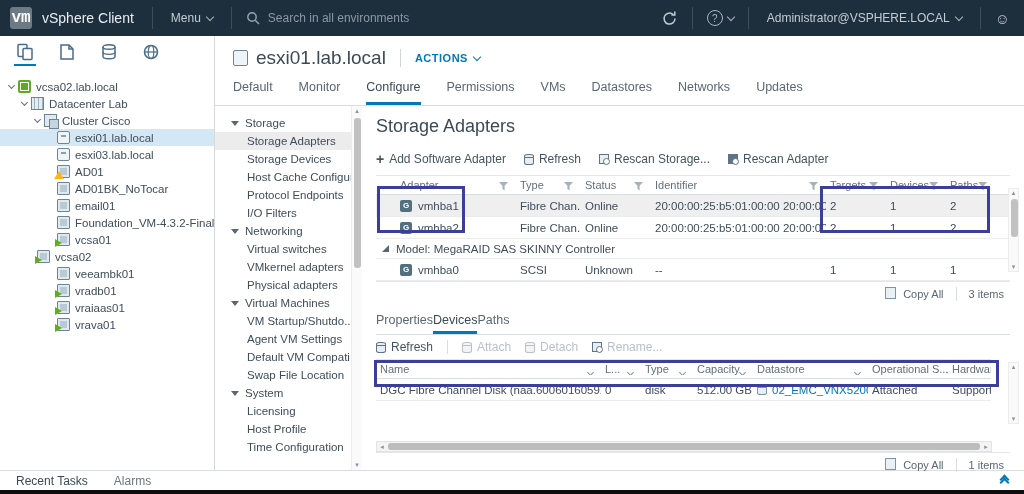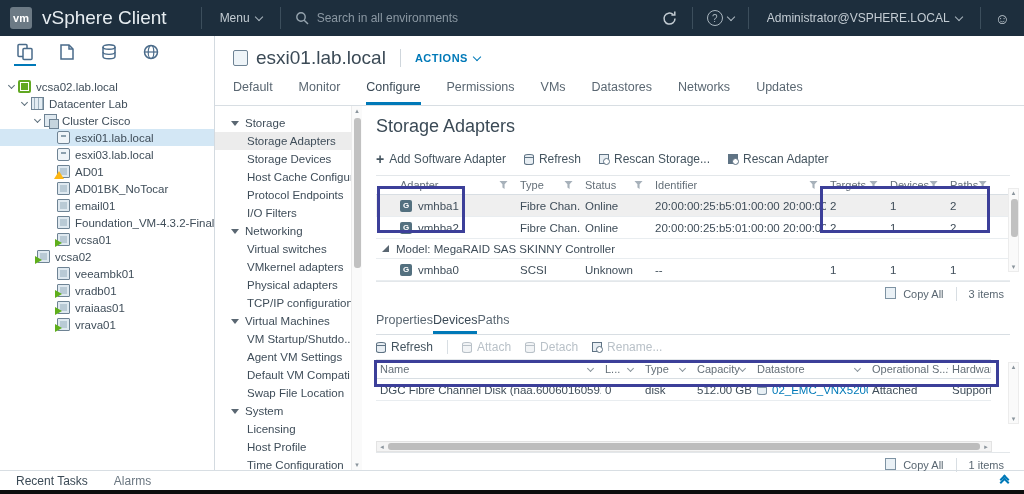--- a/index.html
+++ b/index.html
@@ -2,22 +2,22 @@
 <html><head>
 <meta charset="utf-8">
 <style>
   * { box-sizing: border-box; margin: 0; padding: 0; }
   html,body { width:1024px; height:494px; overflow:hidden; }
   body { font-family:"Liberation Sans", sans-serif; background:#fff; color:#3f4d59; font-size:11.5px; }
 
   
   .topbar { height:36px; background:#1d2e3d; display:flex; align-items:center; color:#cdd6dd; }
   .vm-logo { width:22px; height:22px; background:#6c7a85; border-radius:3px; color:#fff; font-weight:bold;
-             font-size:11px; display:flex; align-items:center; justify-content:center; margin:0 10px 0 10px; }
-  .app-title { font-size:19px; color:#e7edf1; margin-right:34px; }
+             font-size:16px; display:flex; align-items:center; justify-content:center; margin:0 10px 0 10px;font-family:Liberation Mono, monospace; }
+  .app-title { font-size:14px; color:#e7edf1; margin-right:18px; }
   .tb-div { width:1px; height:22px; background:#3c4e5c; }
   .tb-item { display:flex; align-items:center; gap:6px; padding:0 18px; font-size:12px; color:#c3ccd3; }
   .chev { display:inline-block; width:6px; height:6px; border-right:1.5px solid #aab6bf; border-bottom:1.5px solid #aab6bf;
           transform:rotate(45deg); margin-top:-3px; }
   .search-box { display:flex; align-items:center; gap:8px; padding:0 14px; font-size:12px; color:#8b98a3; min-width:180px; }
   .tb-right { margin-left:auto; display:flex; align-items:center; height:100%; }
   .icon-btn { padding:0 14px; display:flex; align-items:center; gap:5px; }
   .help-circle { width:16px; height:16px; border:1.4px solid #aab6bf; border-radius:50%; font-size:10px; color:#aab6bf;
                  display:flex; align-items:center; justify-content:center; }
   .smiley { font-size:15px; color:#c3ccd3; }
@@ -82,21 +82,21 @@
   .tool-btn { display:flex; align-items:center; gap:5px; }
   .plus-ic { font-size:14px; color:#44545f; font-weight:bold; line-height:1; }
   .cyl-ic { width:10px; height:11px; border:1px solid #5f7384; border-radius:4px/2px; background:#e8eef3; position:relative; }
   .cyl-ic::after { content:""; position:absolute; left:0; right:0; top:2px; border-top:1px solid #5f7384; }
   .scan-ic { width:10px; height:10px; border:1px solid #5f7384; background:#e8eef3; position:relative; }
   .scan-ic::after { content:""; position:absolute; right:-2px; bottom:-2px; width:5px; height:5px; border:1px solid #5f7384; border-radius:50%; background:#fff; }
   .scan-ic.dark { background:#5f7384; }
   .grid-hdr, .grid-row { display:grid; align-items:center; }
   .adapter-grid { grid-template-columns:20px 120px 65px 70px 175px 60px 60px 45px; }
   .grid-hdr { height:20px; border-top:1px solid #e3e7ea; border-bottom:1px solid #d8dee3; font-size:11px; color:#646f78; }
-  .hcell { display:flex; align-items:center; justify-content:space-between; padding:0 8px 0 4px; overflow:hidden; white-space:nowrap; }
+  .hcell { display:flex; align-items:flex-end; justify-content:space-between; padding:0 8px 0 4px; overflow:hidden; white-space:nowrap; }
   .funnel { width:9px; height:9px; background:#a7b1ba; clip-path:polygon(0 0,100% 0,62% 42%,62% 95%,38% 78%,38% 42%); flex:none; }
   .sort-chev { width:5px; height:5px; border-right:1.3px solid #8a949c; border-bottom:1.3px solid #8a949c; transform:rotate(45deg); flex:none; margin-top:-2px; }
   .grid-row { height:22px; border-bottom:1px solid #e9edf0; font-size:11.5px; color:#3f4d59; }
   .grid-row.selected { background:#efefef; }
   .cell { padding:0 8px 0 4px; overflow:hidden; white-space:nowrap; text-overflow:clip; }
   .adapter-cell { display:flex; align-items:center; gap:6px; }
   .hba-ic { width:12px; height:12px; background:#53707f; border-radius:2px; color:#fff; font-size:8px; font-weight:bold;
             display:flex; align-items:center; justify-content:center; flex:none; }
   .group-row { height:20px; display:flex; align-items:center; gap:7px; padding-left:6px; border-bottom:1px solid #e9edf0; font-size:11.5px; }
   .group-tri { width:0; height:0; border-left:7px solid transparent; border-bottom:7px solid #5a6772; }
@@ -348,21 +348,20 @@
           <div class="cm-item">Host Cache Configur..</div>
           <div class="cm-item">Protocol Endpoints</div>
           <div class="cm-item">I/O Filters</div>
           <div class="cm-section">
             <span class="cm-tri"></span>
             <span>Networking</span>
           </div>
           <div class="cm-item">Virtual switches</div>
           <div class="cm-item">VMkernel adapters</div>
           <div class="cm-item">Physical adapters</div>
-          <div class="cm-item">TCP/IP configuration</div>
           <div class="cm-section">
             <span class="cm-tri"></span>
             <span>Virtual Machines</span>
           </div>
           <div class="cm-item">VM Startup/Shutdo..</div>
           <div class="cm-item">Agent VM Settings</div>
           <div class="cm-item">Default VM Compati..</div>
           <div class="cm-item">Swap File Location</div>
           <div class="cm-section">
             <span class="cm-tri"></span>

